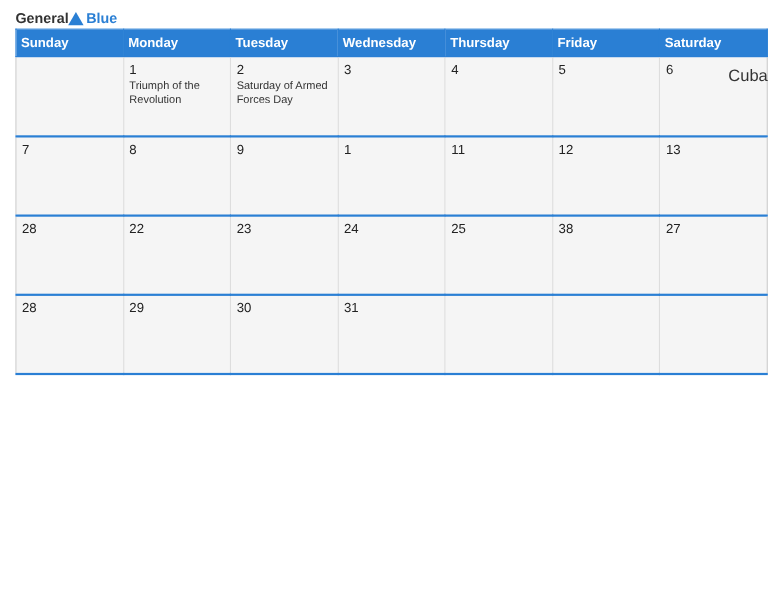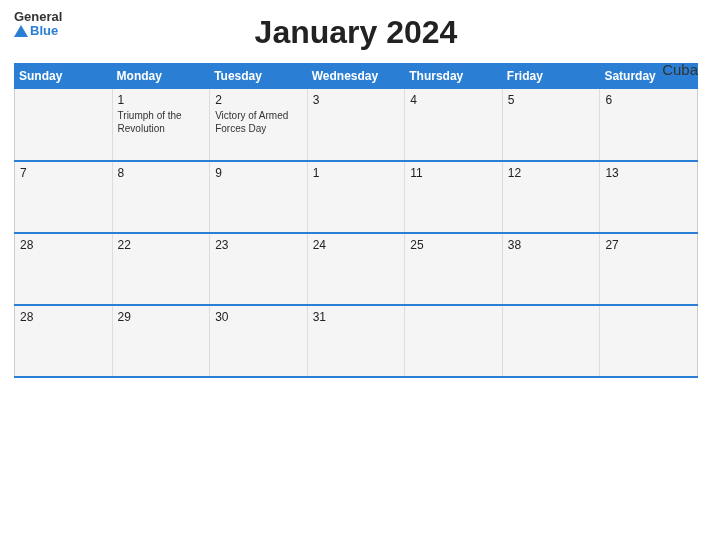--- a/index.html
+++ b/index.html
@@ -23,21 +23,21 @@
       justify-content: center;
       position: relative;
       margin-bottom: 8px;
       padding: 4px 0;
     }
     .logo {
       position: absolute;
       left: 0;
       top: 0;
       display: flex;
-      flex-direction: column;
+      flex-direction: row;
       line-height: 1.1;
     }
     .logo-general {
       font-size: 13px;
       font-weight: bold;
       color: #333;
     }
     .logo-blue {
       font-size: 13px;
       font-weight: bold;
@@ -122,41 +122,40 @@
 
 <div class="page">
   <div class="header">
     <div class="logo">
       <span class="logo-general">General</span>
       <span class="logo-blue">
         <span class="logo-triangle"></span>
         <span>Blue</span>
       </span>
     </div>
-    <h1 class="title">January 2024</h1>
     <div class="country">Cuba</div>
   </div>
 
   <table class="calendar">
     <thead>
       <tr>
         <th>Sunday</th>
         <th>Monday</th>
         <th>Tuesday</th>
         <th>Wednesday</th>
         <th>Thursday</th>
         <th>Friday</th>
         <th>Saturday</th>
       </tr>
     </thead>
     <tbody id="calendar-body">
     <tr>
           <td class="empty-cell"></td>
           <td><span class="day-num">1</span><span class="event">Triumph of the Revolution</span></td>
-          <td><span class="day-num">2</span><span class="event">Victory of Armed Forces Day</span></td>
+          <td><span class="day-num">2</span><span class="event">Saturday of Armed Forces Day</span></td>
           <td>
             <span class="day-num">3</span>
           </td>
           <td>
             <span class="day-num">4</span>
           </td>
           <td>
             <span class="day-num">5</span>
           </td>
           <td>

